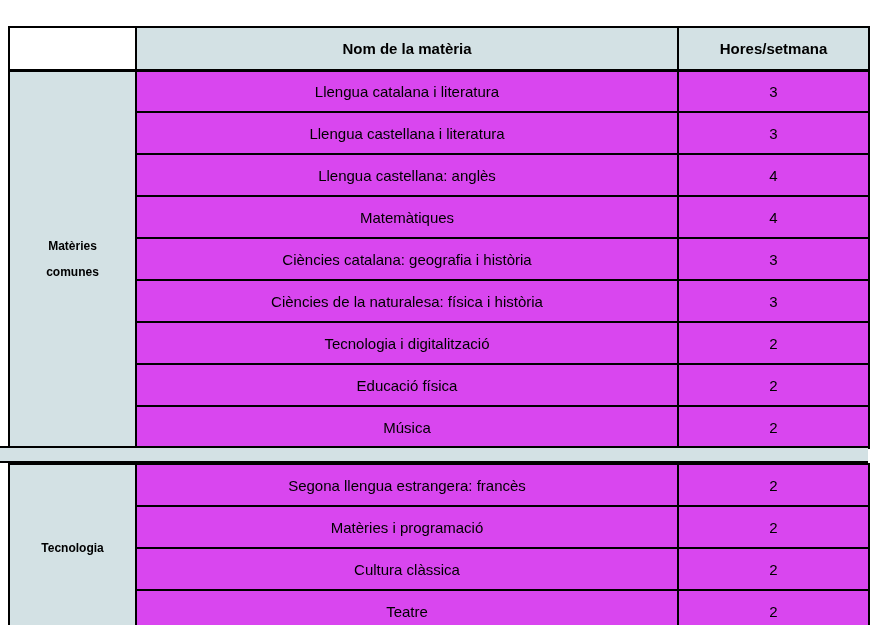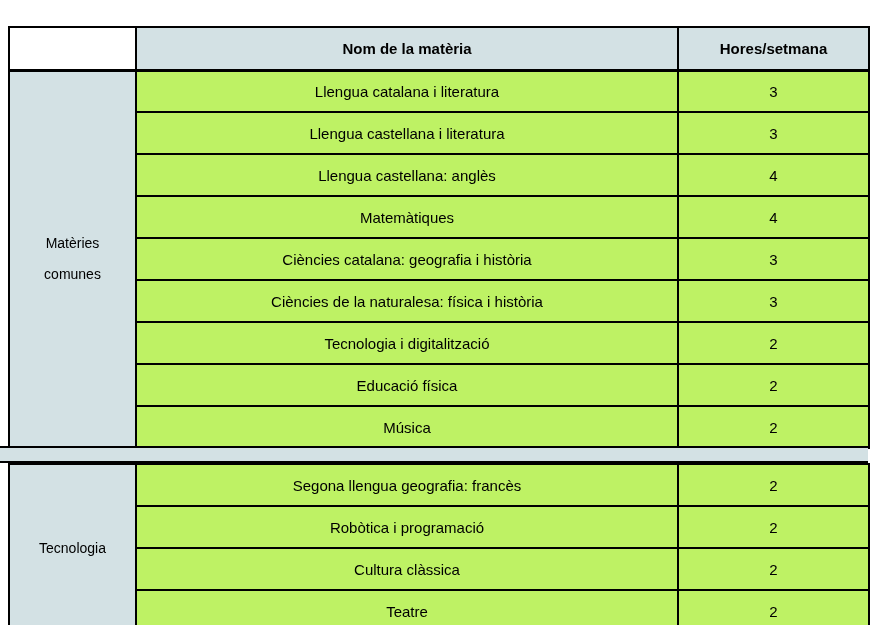--- a/index.html
+++ b/index.html
@@ -23,23 +23,23 @@
   col.c1{width:127px;}
   col.c2{width:542px;}
   col.c3{width:191px;}
   tr.hrow{height:43px;}
   tr.hrow th{
     background:#d3e1e4;font-size:15px;font-weight:bold;
     border-bottom:3px solid #000000;
   }
   tr.hrow th.corner{background:#ffffff;}
   tr.brow{height:42px;}
-  td.name,td.hours{background:#bef264;font-size:15px;font-weight:normal;margin-left:37px;}
+  td.name,td.hours{background:#d946ef;font-size:15px;font-weight:normal;margin-left:37px;}
   td.group{
-    background:#d3e1e4;font-size:14px;font-weight:normal;
+    background:#d3e1e4;font-size:12px;font-weight:bold;
     white-space:pre-line;line-height:2.2;
   }
   .band{
     position:absolute;left:0;top:430px;width:868px;height:13px;
     background:#d3e1e4;
     border-top:2px solid #000000;border-bottom:2px solid #000000;
   }
 </style>
 </head>
 <body>
@@ -103,25 +103,25 @@
 
   <table class="tbl" id="tbl-optatives">
     <colgroup>
         <col class="c1">
         <col class="c2">
         <col class="c3">
       </colgroup>
     <tbody>
       <tr class="brow">
         <td class="group" rowspan="4">Tecnologia</td>
-        <td class="name">Segona llengua geografia: francès</td>
+        <td class="name">Segona llengua estrangera: francès</td>
         <td class="hours">2</td>
       </tr>
       <tr class="brow">
-        <td class="name">Robòtica i programació</td>
+        <td class="name">Matèries i programació</td>
         <td class="hours">2</td>
       </tr>
       <tr class="brow">
         <td class="name">Cultura clàssica</td>
         <td class="hours">2</td>
       </tr>
       <tr class="brow">
         <td class="name">Teatre</td>
         <td class="hours">2</td>
       </tr>

